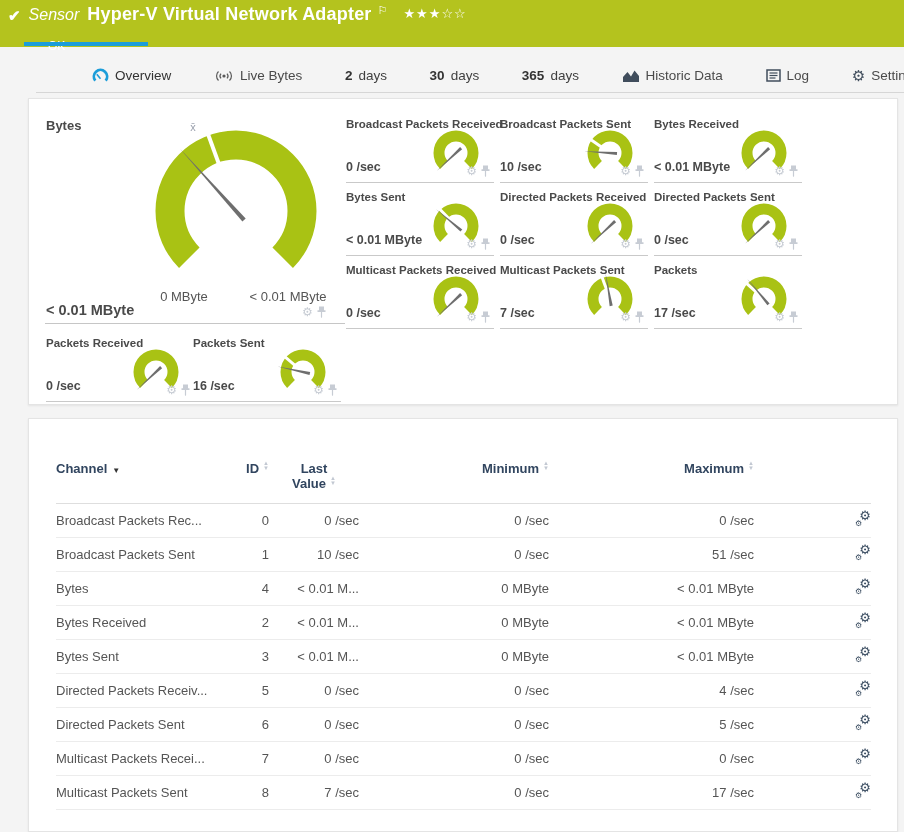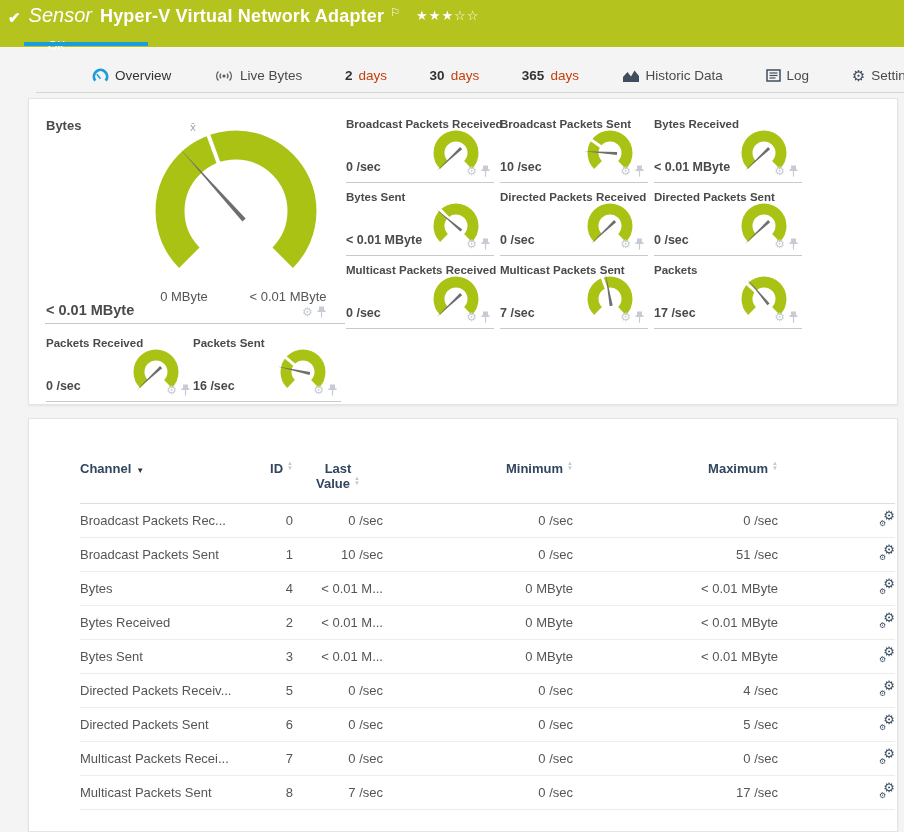--- a/index.html
+++ b/index.html
@@ -4,41 +4,41 @@
 <style>
   html,body{margin:0;padding:0;}
   body{width:904px;height:832px;overflow:hidden;background:#f4f4f4;
        font-family:"Liberation Sans", sans-serif;position:relative;}
   .stage{position:absolute;inset:0;width:904px;height:832px;}
 
   
   .hdr{position:absolute;left:0;top:0;width:904px;height:47px;background:var(--green,#b4c31e);color:#fff;}
   .hdr-line{position:absolute;left:8px;top:4px;display:flex;align-items:baseline;gap:8px;white-space:nowrap;}
   .chk{font-size:15px;font-weight:bold;position:relative;top:1px;}
-  .kind{font-style:italic;font-size:20px;}
+  .kind{font-style:italic;font-size:16px;}
   .title{font-weight:bold;font-size:18px;letter-spacing:.2px;}
   .flag{font-size:11px;position:relative;top:-6px;left:-2px;}
   .stars{font-size:13px;letter-spacing:1px;position:relative;top:-2px;margin-left:6px;}
   .okrow{position:absolute;left:48px;top:39px;font-size:12px;font-weight:normal;}
 
   
   .tabbar{position:absolute;left:0;top:47px;width:904px;height:46px;
           border-bottom:1px solid #d6d6d6;box-sizing:border-box;
           display:flex;align-items:flex-end;justify-content:space-between;
           padding:0 20px 9px 56px;margin-left:36px;}
   .tab{display:flex;align-items:center;gap:6px;font-size:13.5px;color:#4a4a4a;cursor:pointer;white-space:nowrap;}
   .tab .tnum{color:#333;font-weight:bold;}
-  .tab .tdays{color:#c2410c;}
+  .tab .tdays{color:#404040;}
   .tab.active .tlabel{color:#333;}
   .gchar{font-size:15px;color:#404d5c;line-height:1;}
   .underline{position:absolute;left:24px;top:42px;width:124px;height:4px;background:var(--blue,#1b9dd9);}
 
   
   .panel{position:absolute;background:#fff;border:1px solid #e4e4e4;box-sizing:border-box;
-         box-shadow:0 1px 2px rgba(0,0,0,.07);padding-left:24px;}
+         box-shadow:0 1px 2px rgba(0,0,0,.07);}
   .gpanel{left:28px;top:98px;width:870px;height:307px;}
   .tpanel{left:28px;top:418px;width:870px;height:414px;overflow:hidden;}
 
   
   .gmain{position:absolute;left:16px;top:14px;width:300px;height:210px;border-bottom:1px solid #c6c6c6;}
   .gm-title{position:absolute;left:1px;top:5px;font-size:13px;font-weight:bold;color:#4a4a4a;}
   .gm-svg{position:absolute;left:0;top:0;}
   .gm-min,.gm-max{position:absolute;top:176px;transform:translateX(-50%);font-size:13px;color:#555;white-space:nowrap;}
   .gm-min{left:139px;} .gm-max{left:243px;}
   .gm-value{position:absolute;left:1px;top:189px;font-size:14.5px;font-weight:bold;color:#4a4a4a;white-space:nowrap;}

